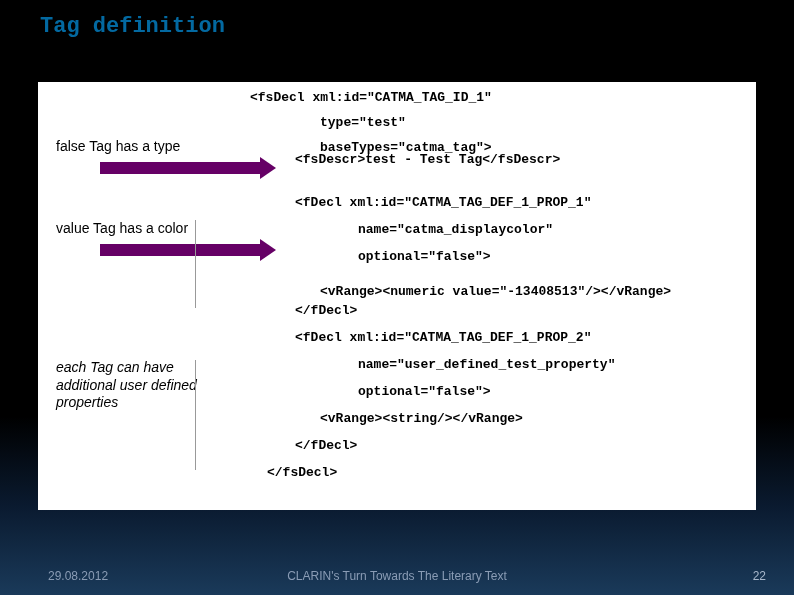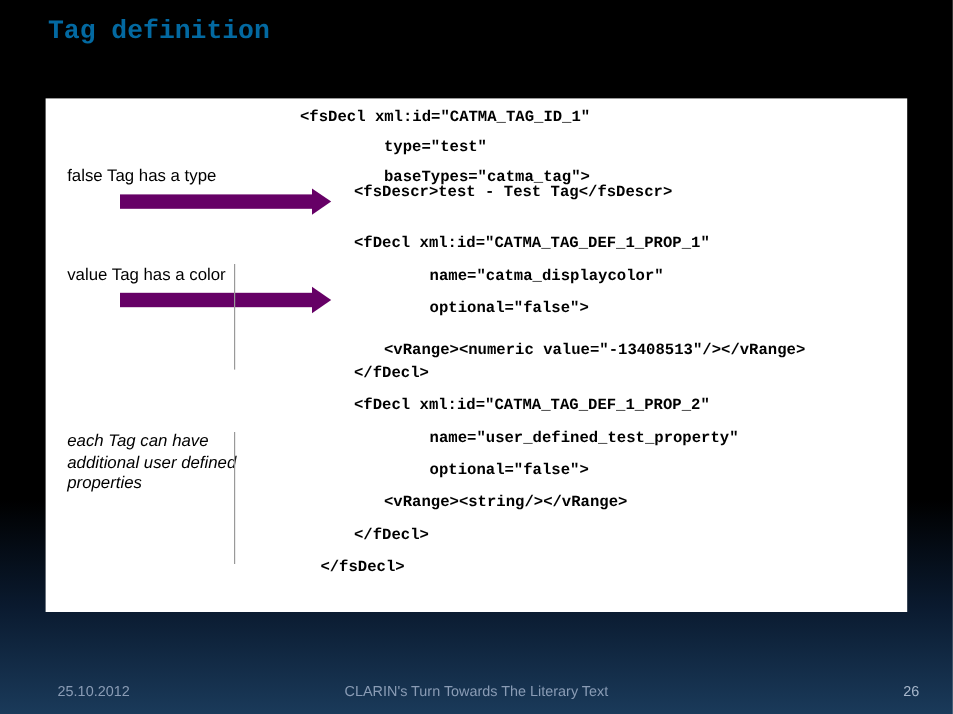--- a/index.html
+++ b/index.html
@@ -133,15 +133,15 @@
 <div class="code c7">optional="false"&gt;</div>
 <div class="code c8">&lt;vRange&gt;&lt;numeric value="-13408513"/&gt;&lt;/vRange&gt;</div>
 <div class="code c9">&lt;/fDecl&gt;</div>
 <div class="code c10">&lt;fDecl xml:id="CATMA_TAG_DEF_1_PROP_2"</div>
 <div class="code c11">name="user_defined_test_property"</div>
 <div class="code c12">optional="false"&gt;</div>
 <div class="code c13">&lt;vRange&gt;&lt;string/&gt;&lt;/vRange&gt;</div>
 <div class="code c14">&lt;/fDecl&gt;</div>
 <div class="code c15">&lt;/fsDecl&gt;</div>
 
-<div class="footer-date">25.10.2012</div>
+<div class="footer-date">29.08.2012</div>
 <div class="footer-center">CLARIN's Turn Towards The Literary Text</div>
-<div class="footer-page">26</div>
+<div class="footer-page">22</div>
 
 </body></html>

